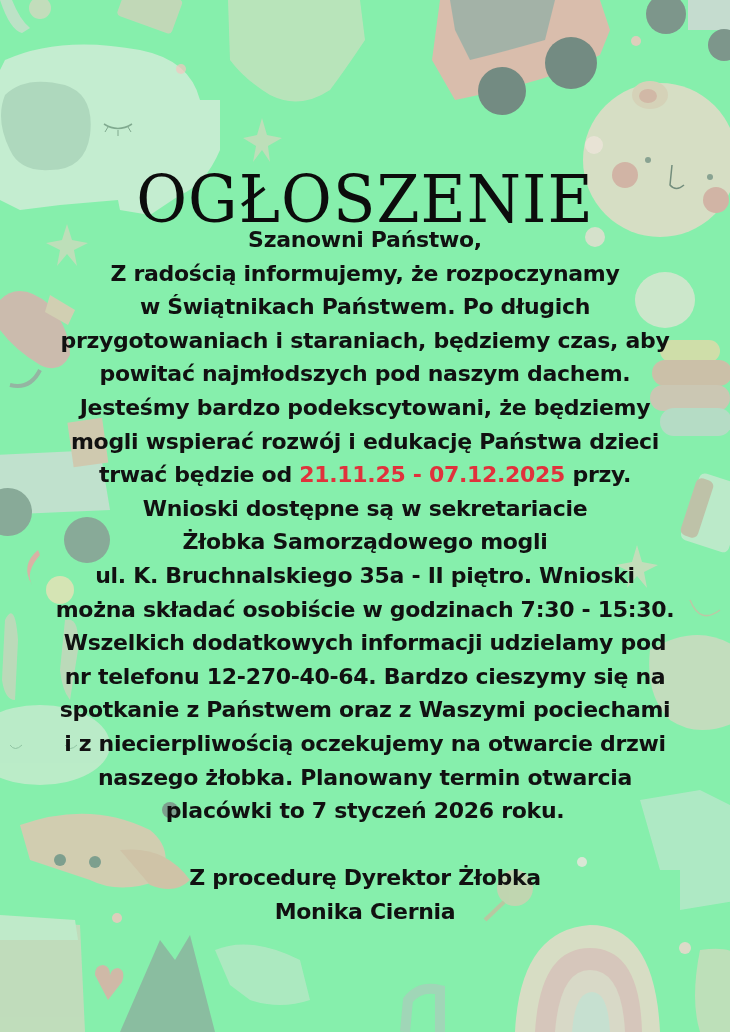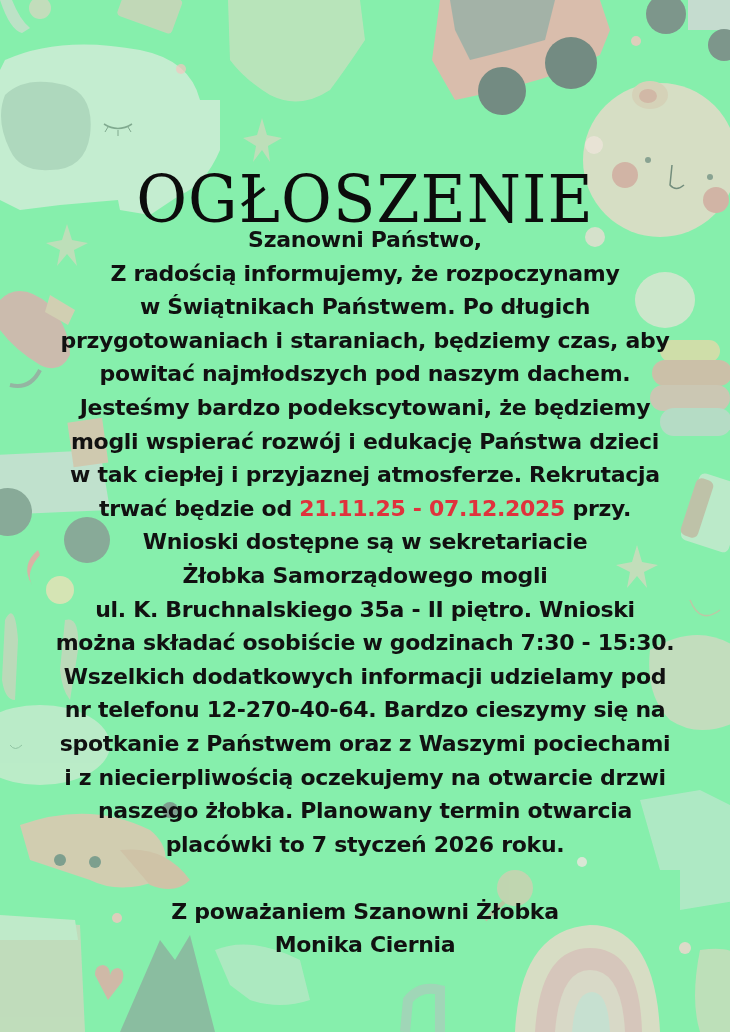--- a/index.html
+++ b/index.html
@@ -174,29 +174,28 @@
   <h1 class="title">OGŁOSZENIE</h1>
 
   <div class="body-text">
     <span class="line">Szanowni Państwo,</span>
     <span class="line">Z radością informujemy, że rozpoczynamy</span>
     <span class="line">w Świątnikach Państwem. Po długich</span>
     <span class="line">przygotowaniach i staraniach, będziemy czas, aby</span>
     <span class="line">powitać najmłodszych pod naszym dachem.</span>
     <span class="line">Jesteśmy bardzo podekscytowani, że będziemy</span>
     <span class="line">mogli wspierać rozwój i edukację Państwa dzieci</span>
-    <span class="line">w tak ciepłej i przyjaznej atmosferze. Rekrutacja</span>
     <span class="line"><span>trwać będzie od </span><span class="hl">21.11.25 - 07.12.2025</span><span> przy.</span></span>
     <span class="line">Wnioski dostępne są w sekretariacie</span>
     <span class="line">Żłobka Samorządowego mogli</span>
     <span class="line">ul. K. Bruchnalskiego 35a - II piętro. Wnioski</span>
     <span class="line">można składać osobiście w godzinach 7:30 - 15:30.</span>
     <span class="line">Wszelkich dodatkowych informacji udzielamy pod</span>
     <span class="line">nr telefonu 12-270-40-64. Bardzo cieszymy się na</span>
     <span class="line">spotkanie z Państwem oraz z Waszymi pociechami</span>
     <span class="line">i z niecierpliwością oczekujemy na otwarcie drzwi</span>
     <span class="line">naszego żłobka. Planowany termin otwarcia</span>
     <span class="line">placówki to 7 styczeń 2026 roku.</span>
     <span class="gap"></span>
-    <span class="line">Z poważaniem Szanowni Żłobka</span>
+    <span class="line">Z procedurę Dyrektor Żłobka</span>
     <span class="line">Monika Ciernia</span>
   </div>
 </div>
 
 </body></html>

